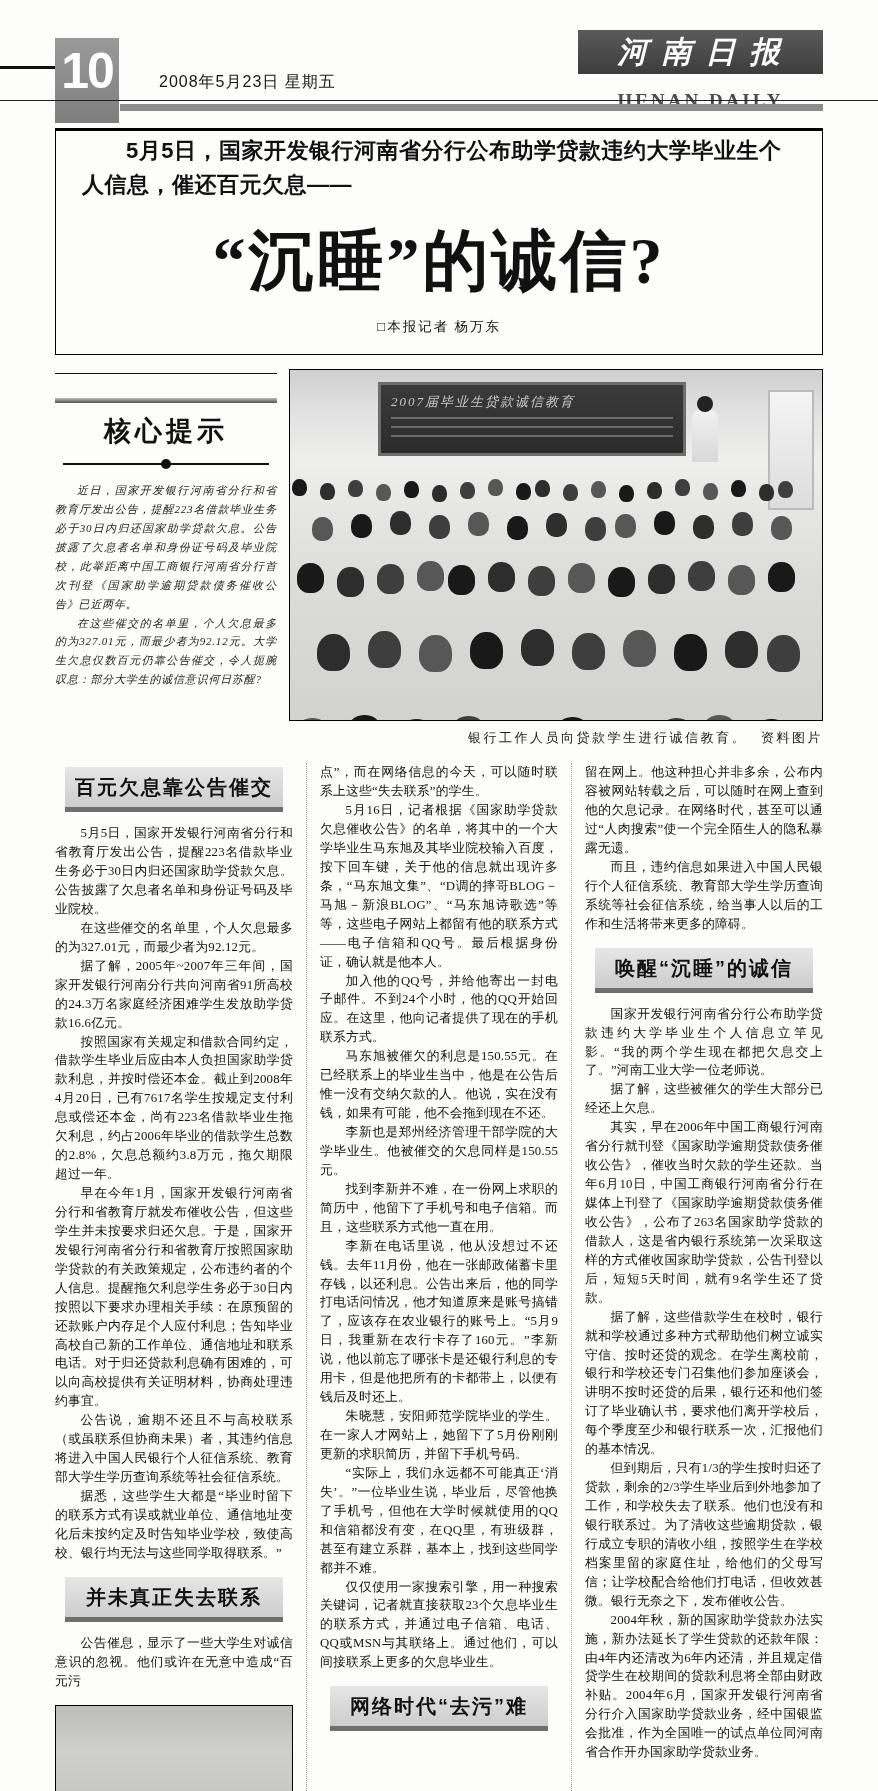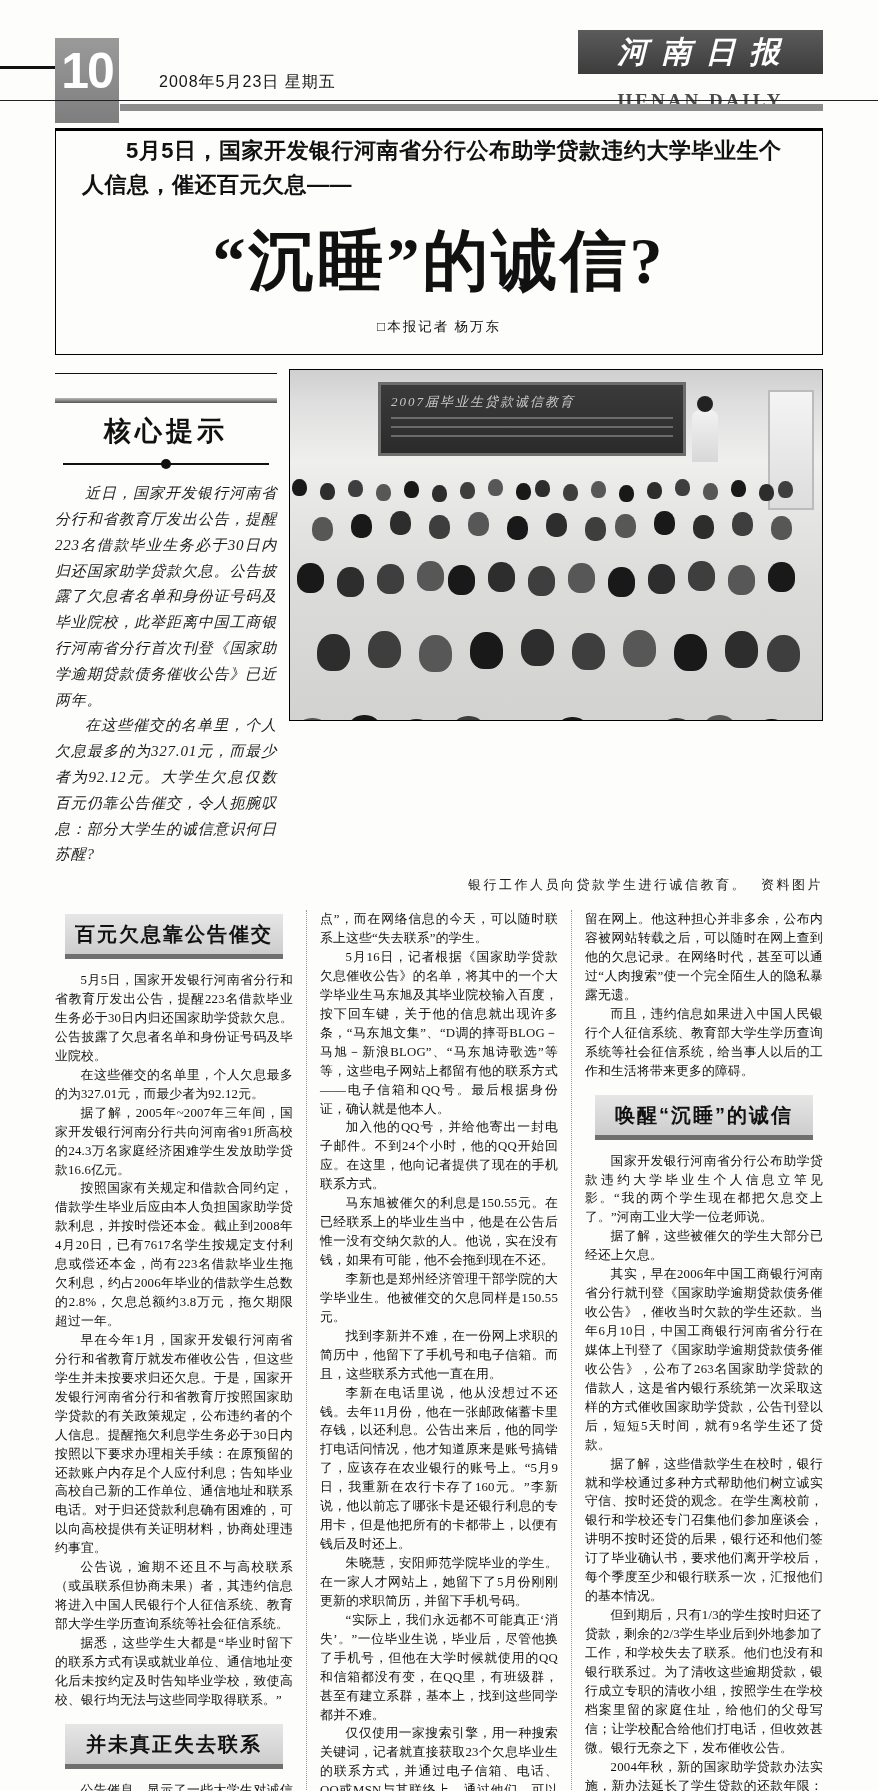--- a/index.html
+++ b/index.html
@@ -58,21 +58,21 @@
   .tips-rules { border-top:1px solid #111; margin-bottom:6px; }
   .tips-rules2 { height:5px; background:linear-gradient(#bbb,#555); margin:24px 0 10px 0; }
   .tips-title {
     text-align:center; font-size:27px; font-weight:bold; letter-spacing:4px;
     font-family:Liberation Mono, monospace;
   }
   .dot-rule { position:relative; height:14px; margin:8px 8px 10px 8px; }
   .dot-rule::before { content:""; position:absolute; left:0; right:0; top:6px; height:2px; background:#111; }
   .dot-rule .dot { position:absolute; left:50%; top:2px; width:10px; height:10px; margin-left:-5px; border-radius:50%; background:#111; }
   .tips-body p {
-    font-style: italic; font-size:15px; line-height:1.72; text-indent:2em;
+    font-style: italic; font-size:11px; line-height:1.72; text-indent:2em;
     text-align:justify; letter-spacing:.8px; color:#1a1a1a;
   }
   .main-photo { flex:1; border:1px solid #000; position:relative; height:352px; overflow:hidden;
     background:
       linear-gradient(180deg,#cfcfcf 0%,#dedede 9%,#efefee 26%,#e7e7e6 38%,#dcdcda 60%,#d2d2d0 100%);
   }
   .blackboard {
     position:absolute; left:88px; top:12px; width:308px; height:74px;
     background:linear-gradient(#3a3a3a,#2b2b2b); border:3px solid #6d6d6d;
     color:#c9c9c9; font-size:13px; letter-spacing:2px; padding:8px 10px; font-style:italic;

